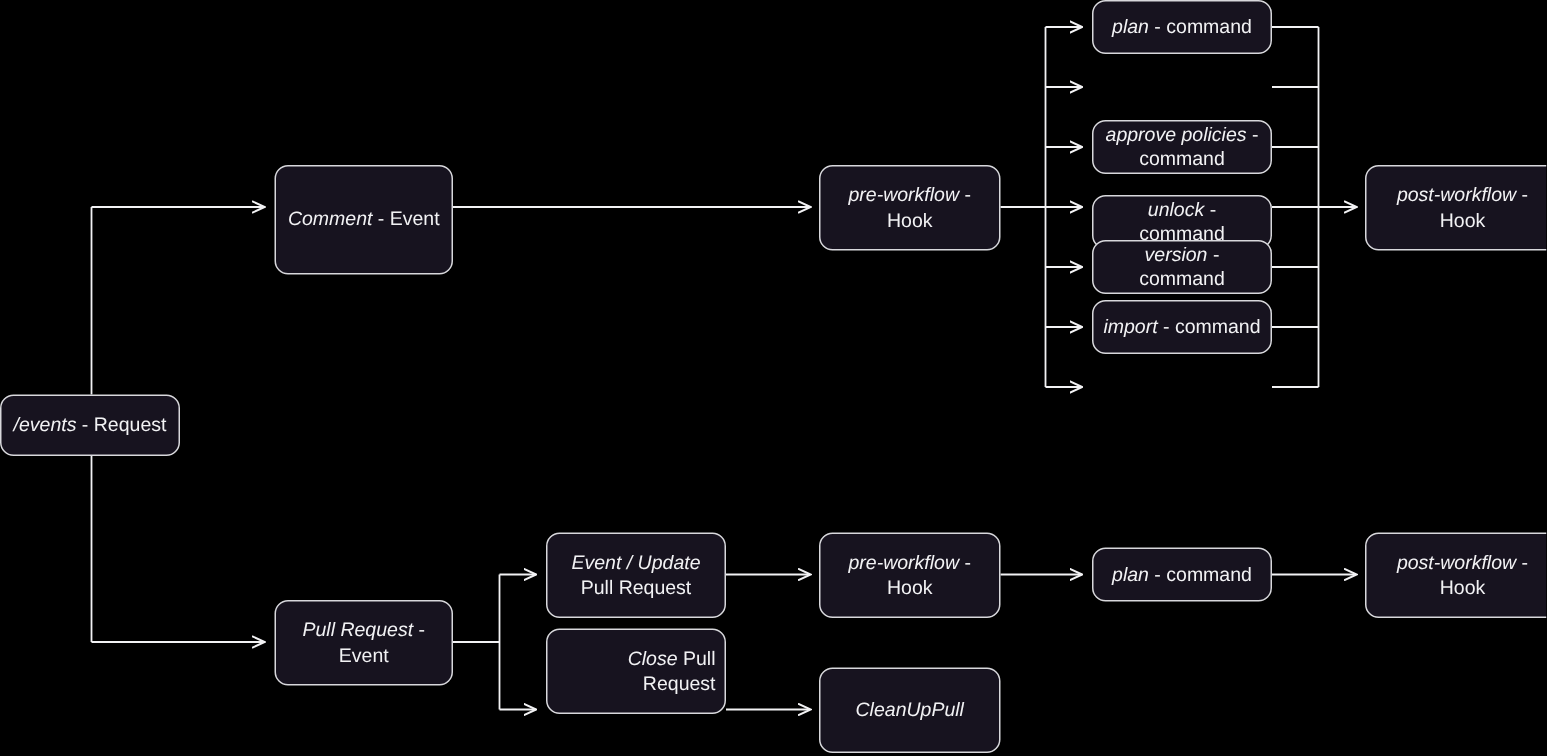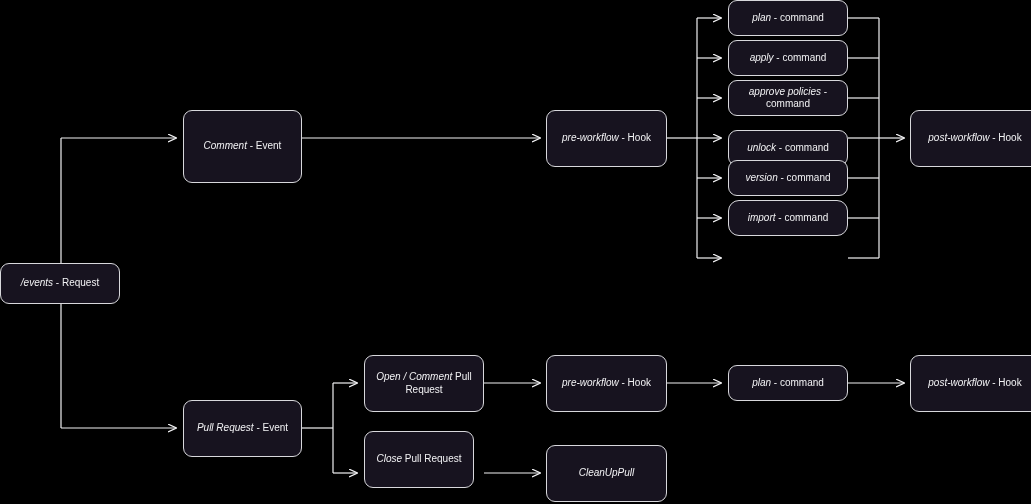--- a/index.html
+++ b/index.html
@@ -27,21 +27,21 @@
     position: absolute;
     box-sizing: border-box;
     background: #17131f;
     border: 1px solid #d8d8dc;
     border-radius: 9px;
     color: #f2f2f4;
     display: flex;
     align-items: center;
     justify-content: center;
     text-align: center;
-    font-size: 10px;
+    font-size: 13px;
     line-height: 1.25;
     padding: 2px 6px;
     z-index: 2;
   }
   .node .lbl { display: block; }
   .node em { font-style: italic; font-weight: 400; }
   .node .plain { font-style: normal; }
 </style>
 </head>
 <body>
@@ -104,54 +104,51 @@
   </div>
 
   <div class="node" style="left:546px;top:110px;width:121px;height:57px;">
     <span class="lbl"><em>pre-workflow</em><span class="plain"> - Hook</span></span>
   </div>
 
   <div class="node" style="left:728px;top:0px;width:120px;height:36px;">
     <span class="lbl"><em>plan</em><span class="plain"> - command</span></span>
   </div>
 
-  <div class="node" style="left:728px;top:40px;width:120px;height:36px;">
-    <span class="lbl"><em>apply</em><span class="plain"> - command</span></span>
-  </div>
 
   <div class="node" style="left:728px;top:80px;width:120px;height:36px;">
     <span class="lbl"><em>approve policies</em><span class="plain"> - command</span></span>
   </div>
 
   <div class="node" style="left:728px;top:120px;width:120px;height:36px;margin-top:10px;">
     <span class="lbl"><em>unlock</em><span class="plain"> - command</span></span>
   </div>
 
   <div class="node" style="left:728px;top:160px;width:120px;height:36px;">
     <span class="lbl"><em>version</em><span class="plain"> - command</span></span>
   </div>
 
-  <div class="node" style="left:728px;top:200px;width:120px;height:36px;border-radius:11px;">
+  <div class="node" style="left:728px;top:200px;width:120px;height:36px;">
     <span class="lbl"><em>import</em><span class="plain"> - command</span></span>
   </div>
 
 
   <div class="node" style="left:910px;top:110px;width:130px;height:57px;">
     <span class="lbl"><em>post-workflow</em><span class="plain"> - Hook</span></span>
   </div>
 
   <div class="node" style="left:183px;top:400px;width:119px;height:57px;">
     <span class="lbl"><em>Pull Request</em><span class="plain"> - Event</span></span>
   </div>
 
   <div class="node" style="left:364px;top:355px;width:120px;height:57px;">
-    <span class="lbl"><em>Open / Comment</em><span class="plain"> Pull Request</span></span>
+    <span class="lbl"><em>Event / Update</em><span class="plain"> Pull Request</span></span>
   </div>
 
-  <div class="node" style="left:364px;top:431px;width:110px;height:57px;">
+  <div class="node" style="left:364px;top:419px;width:120px;height:57px;text-align:right;">
     <span class="lbl"><em>Close</em><span class="plain"> Pull Request</span></span>
   </div>
 
   <div class="node" style="left:546px;top:355px;width:121px;height:57px;">
     <span class="lbl"><em>pre-workflow</em><span class="plain"> - Hook</span></span>
   </div>
 
   <div class="node" style="left:546px;top:445px;width:121px;height:57px;">
     <span class="lbl"><em>CleanUpPull</em><span class="plain"></span></span>
   </div>

